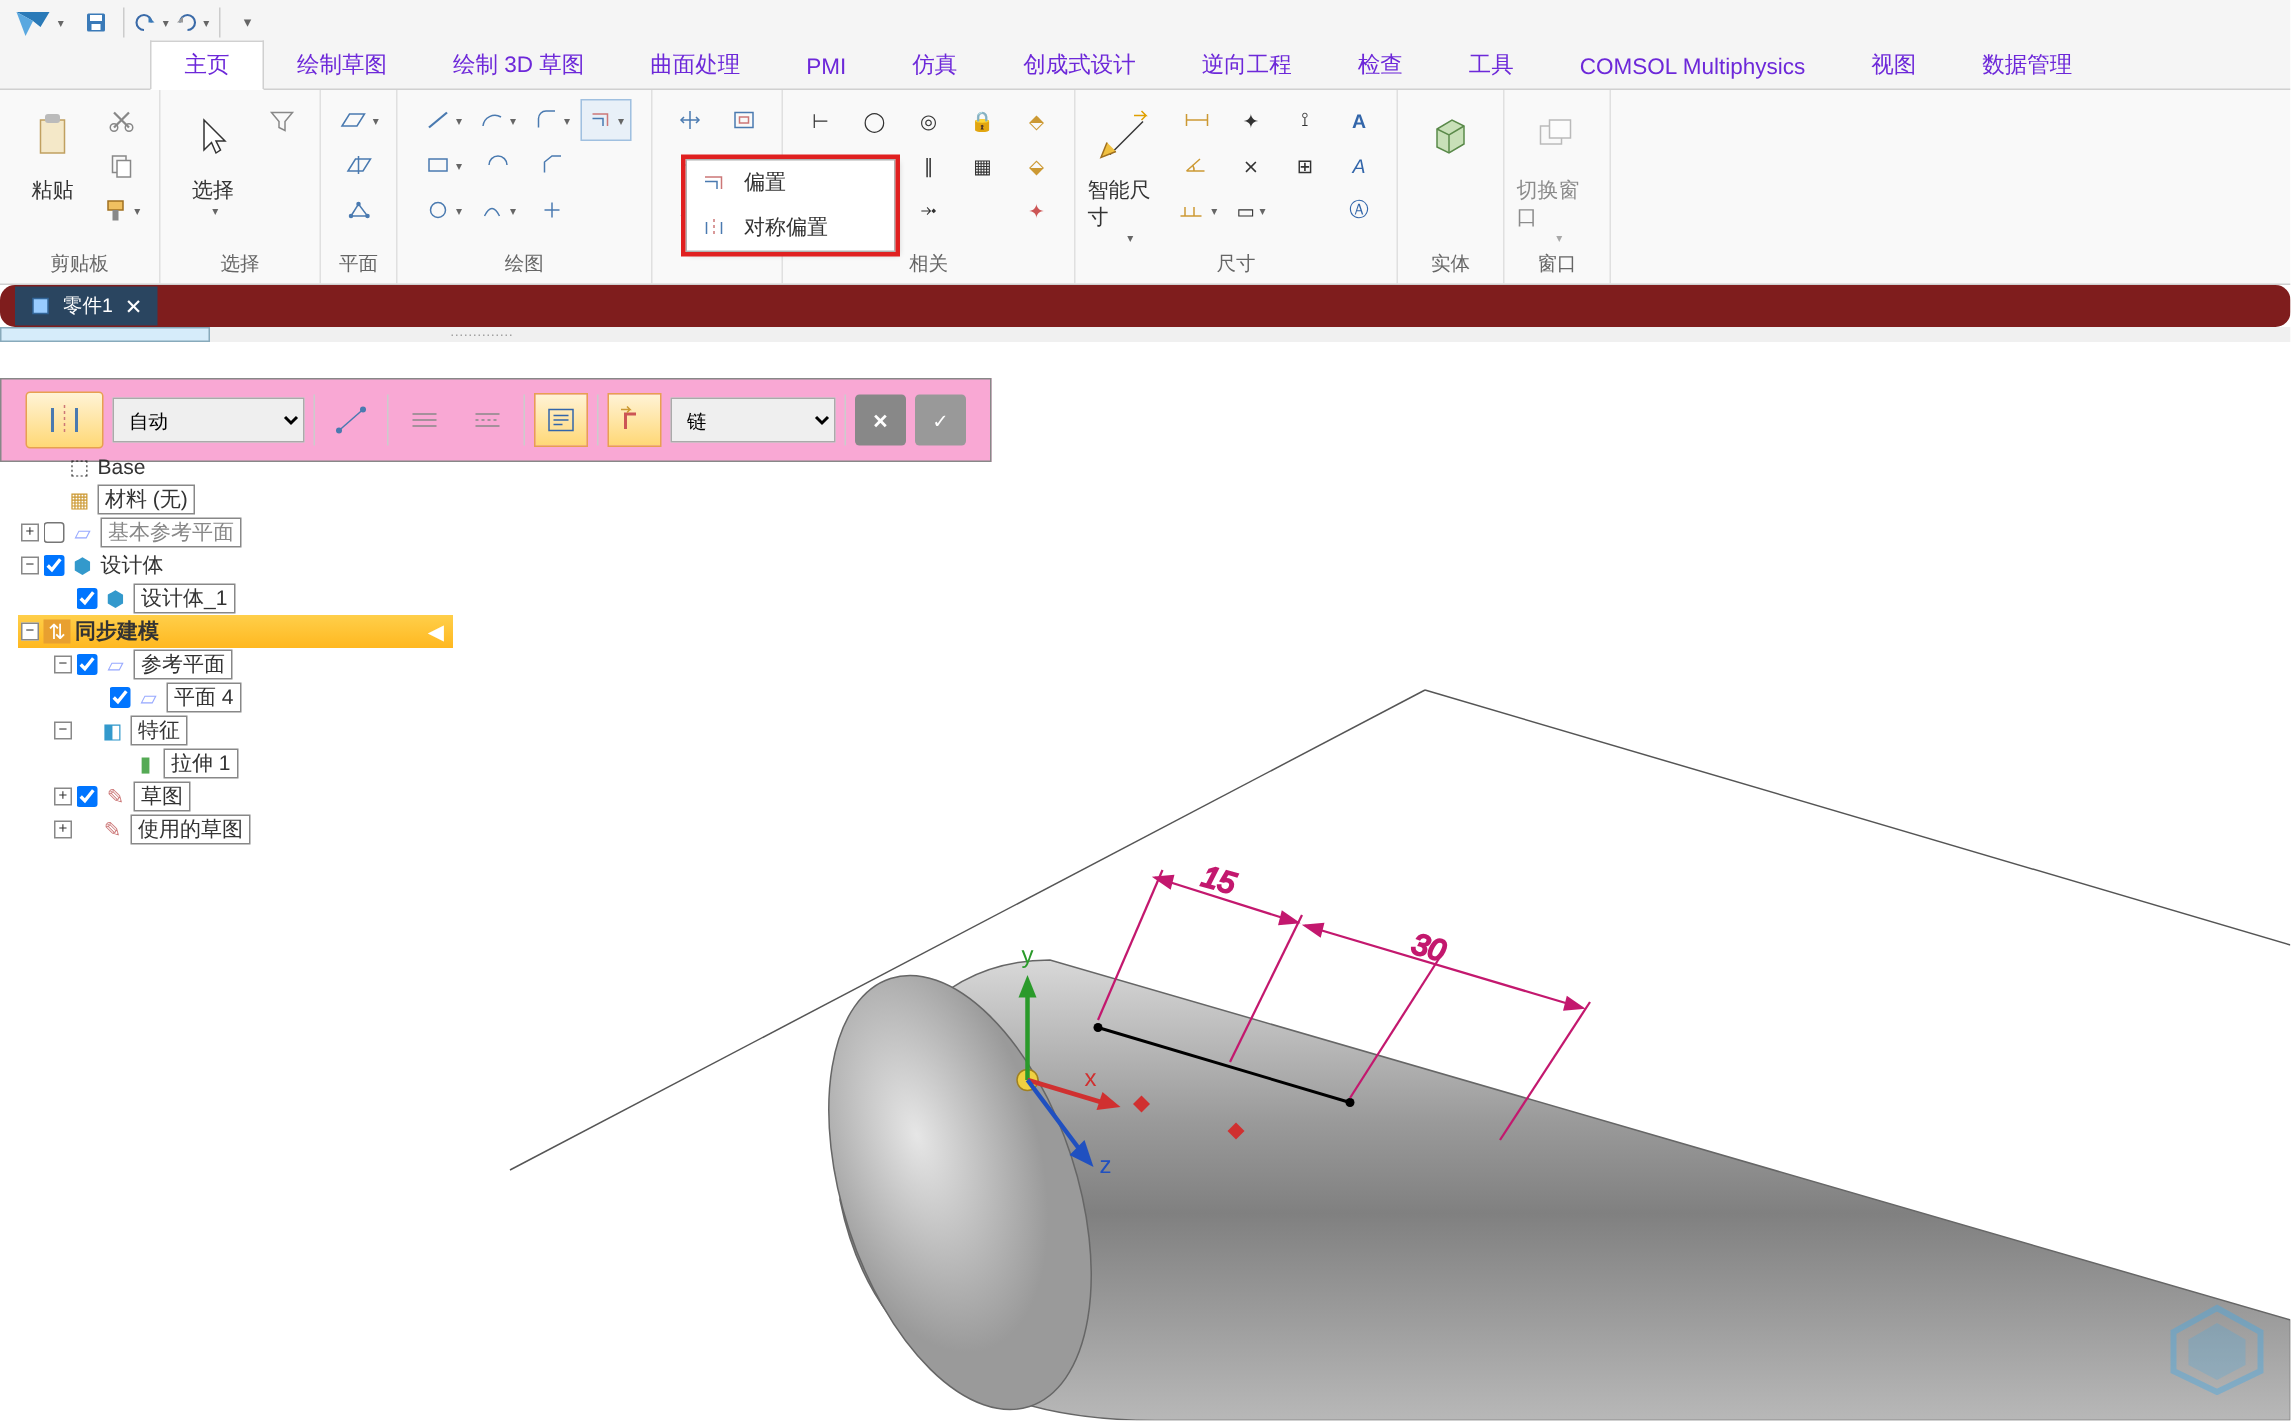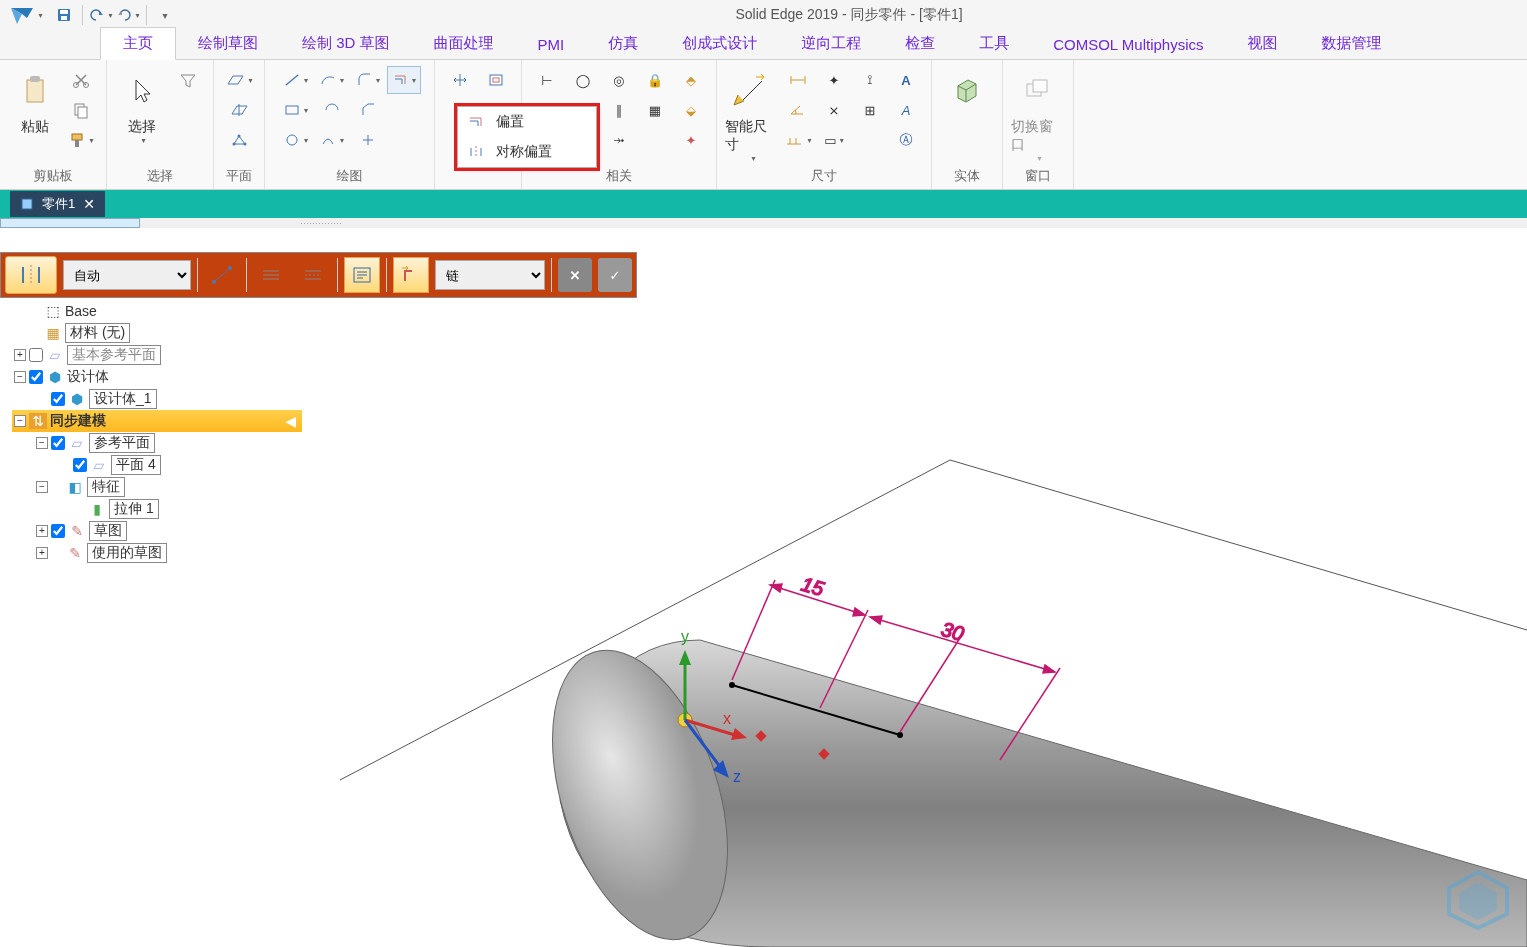--- a/index.html
+++ b/index.html
@@ -31,32 +31,32 @@
 .big-split .icon-area { height: 50px; display: flex; align-items: center; justify-content: center; }
 .big-split .label-area { font-size: 14px; padding: 2px 0 0; }
 
 
 .dropdown-menu { position: absolute; background: #fff; border: 1px solid #b0b0b0; box-shadow: 2px 2px 4px rgba(0,0,0,.2); z-index: 50; }
 .dropdown-item { display: flex; align-items: center; gap: 10px; padding: 6px 14px 6px 8px; cursor: pointer; font-size: 14px; }
 .dropdown-item .di-icon { width: 20px; height: 18px; display: flex; align-items: center; justify-content: center; }
 .dropdown-menu.highlighted { outline: 3px solid #e02020; }
 
 
-.doc-tabs { height: 28px; background: #14b8a6; display: flex; align-items: center; padding-left: 10px; }
+.doc-tabs { height: 28px; background: #7f1d1d; display: flex; align-items: center; padding-left: 10px; border-radius: 10px; }
 .doc-tab { background: #2a4560; color: #fff; padding: 4px 10px; display: flex; align-items: center; gap: 8px; font-size: 13px; }
 .doc-tab .close { cursor: pointer; font-size: 14px; }
 
 
 .strip { height: 10px; background: #f0f0f0; }
 .strip-seg { width: 140px; height: 10px; background: #d6ecfa; border: 1px solid #8ab; }
 .strip-dots { margin-left: 160px; color: #999; font-size: 9px; }
 
 
 .cmd-bar-wrap { position: absolute; top: 252px; left: 0; }
-.cmd-bar { display: flex; align-items: center; background: #c2410c; border: 1px solid #888; padding: 4px; gap: 6px; height: 46px; }
+.cmd-bar { display: flex; align-items: center; background: #f9a8d4; border: 1px solid #888; padding: 16px; gap: 6px; height: 56px; }
 .cmd-icon-big { width: 52px; height: 38px; background: linear-gradient(#fff3d6,#ffd876); border: 1px solid #e8a050; border-radius: 3px; display: flex; align-items: center; justify-content: center; }
 .cmd-select { width: 128px; height: 30px; border: 1px solid #aaa; font-size: 13px; padding: 0 6px; }
 .cmd-btn { width: 36px; height: 36px; border: 1px solid transparent; display: flex; align-items: center; justify-content: center; cursor: pointer; }
 .cmd-btn.toggled { background: linear-gradient(#fff3d6,#ffd876); border: 1px solid #e8a050; }
 .cmd-sep { width: 1px; height: 34px; background: #ccc; }
 .cmd-close { width: 34px; height: 34px; background: #888; color: #fff; border-radius: 3px; display: flex; align-items: center; justify-content: center; font-weight: bold; cursor: pointer; }
 .cmd-ok { width: 34px; height: 34px; background: #999; color: #fff; border-radius: 3px; display: flex; align-items: center; justify-content: center; cursor: pointer; }
 
 
 .tree { position: absolute; top: 300px; left: 12px; width: 290px; font-size: 14px; }
@@ -113,21 +113,20 @@
           <path d="M4 7 A5 5 0 1 1 9 12" class="ico" stroke="#999"></path>
           <polygon points="6,3 2,7 6,7" fill="#999"></polygon>
         </svg>
         <span class="drop-arr">▾</span>
       </div>
     <div class="qat-sep"></div>
     <div class="qat-btn">
         <span style="font-size:10px;color:#666">▾</span>
       </div>
   </div>
-  <div class="title-text">Solid Edge 2019 - 同步零件 - [零件1]</div>
 </div>
 
 <div class="ribbon-tabs">
   <div class="ribbon-tab active">主页</div>
   <div class="ribbon-tab">绘制草图</div>
   <div class="ribbon-tab">绘制 3D 草图</div>
   <div class="ribbon-tab">曲面处理</div>
   <div class="ribbon-tab">PMI</div>
   <div class="ribbon-tab">仿真</div>
   <div class="ribbon-tab">创成式设计</div>

